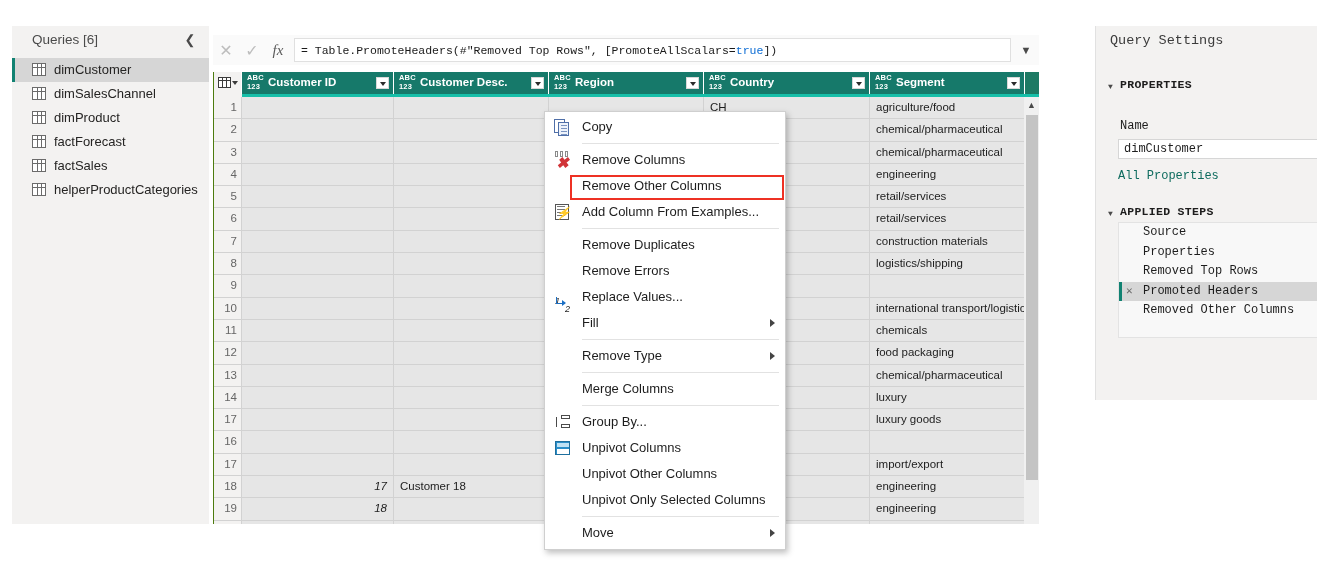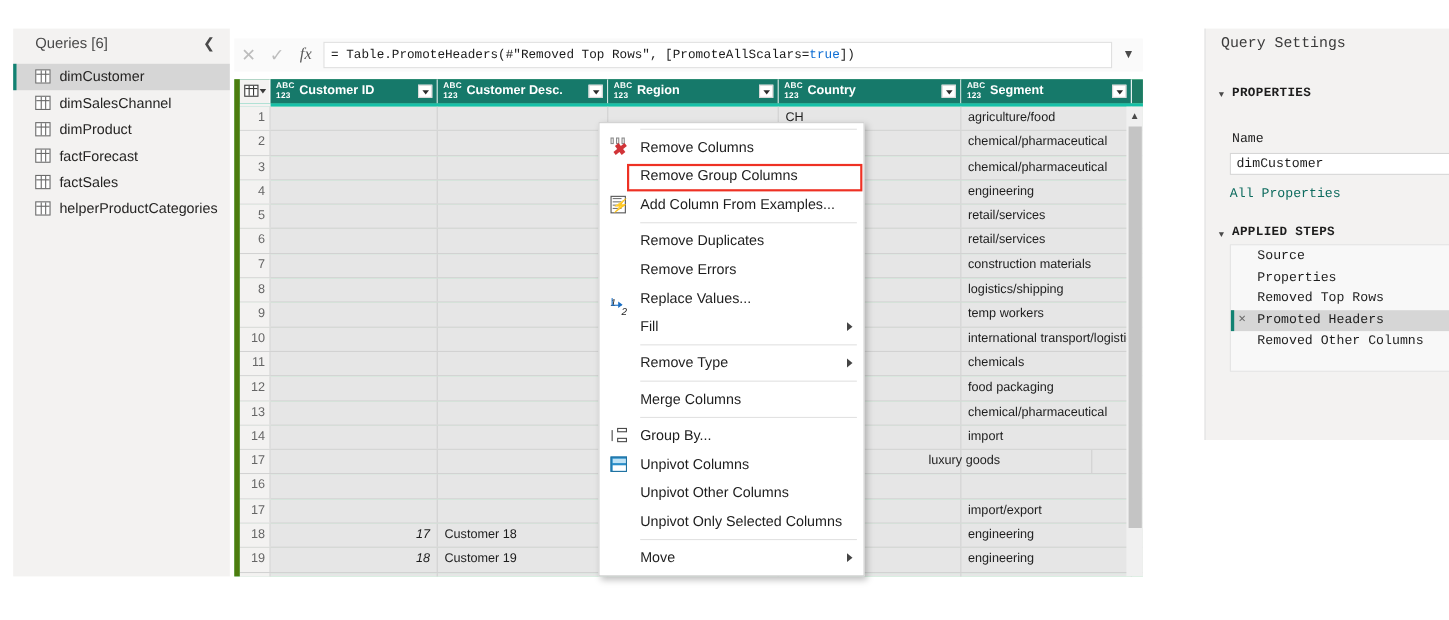--- a/index.html
+++ b/index.html
@@ -22,21 +22,21 @@
 
   
   .center{position:absolute;left:197px;top:0;width:830px;height:498px;background:#ffffff;}
   .fbar{position:absolute;left:4px;top:9px;width:826px;height:30px;background:#fafafa;display:flex;align-items:center;}
   .fb-btn{width:26px;height:28px;display:flex;align-items:center;justify-content:center;color:#bdbdbd;font-size:16px;cursor:pointer;}
   .fb-btn.fx{color:#5a5a5a;font-style:italic;font-family:"Liberation Serif",serif;font-size:15px;}
   .fb-input{flex:1;height:24px;margin-left:3px;margin-right:2px;background:#ffffff;border:1px solid #e0e0e0;box-sizing:border-box;display:flex;align-items:center;padding-left:6px;font-family:"Liberation Mono",monospace;font-size:11.5px;color:#1a1a1a;white-space:nowrap;overflow:hidden;cursor:text;}
   .fb-input .kw{color:#0b6cd4;}
   .fb-chevron{width:26px;height:28px;display:flex;align-items:center;justify-content:center;color:#4a4a4a;font-size:11px;cursor:pointer;}
 
-  .grid{position:absolute;left:4px;top:46px;width:826px;height:452px;overflow:hidden;background:#86efac;border-left:5px solid #4d7c0f;box-sizing:border-box;}
+  .grid{position:absolute;left:4px;top:46px;width:826px;height:452px;overflow:hidden;background:#8b5cf6;border-left:1px solid #4d7c0f;box-sizing:border-box;}
   .hdr-row{position:absolute;left:0;top:0;height:22px;width:826px;background:#1d7a64;}
   .hcell{position:absolute;top:0;height:22px;background:#16796a;border-right:1px solid #ffffff;box-sizing:border-box;color:#ffffff;font-size:11.5px;font-weight:bold;cursor:pointer;}
   .hcell .abc{position:absolute;left:5px;top:1px;font-size:7.5px;font-weight:bold;line-height:9px;letter-spacing:.2px;}
   .hcell .abc span{display:block;}
   .hcell .htxt{position:absolute;left:26px;top:4px;white-space:nowrap;}
   .hfilter{position:absolute;right:4px;top:5px;width:13px;height:12px;background:#ffffff;border:1px solid #d8d8d8;box-sizing:border-box;cursor:pointer;}
   .hfilter:after{content:"";position:absolute;left:2.5px;top:4px;border-left:3.5px solid transparent;border-right:3.5px solid transparent;border-top:4px solid #2b2b2b;}
   .corner{position:absolute;left:0;top:0;width:28px;height:22px;background:#f3f2f1;border-right:1px solid #ffffff;box-sizing:border-box;cursor:pointer;}
   .corner .ci{position:absolute;left:4px;top:5px;width:13px;height:11px;border:1px solid #3b3b3b;box-sizing:border-box;background:#fff;}
   .corner .ci:before{content:"";position:absolute;left:0;top:2px;width:11px;height:1px;background:#3b3b3b;}
@@ -251,21 +251,20 @@
             <span class="cell" style="left:335px;width:155px;"></span>
             <span class="cell" style="left:490px;width:166px;">CH</span>
             <span class="cell" style="left:656px;width:155px;">logistics/shipping</span>
           </div>
           <div class="row">
             <span class="rnum">9</span>
             <span class="cell num" style="left:28px;width:152px;"></span>
             <span class="cell" style="left:180px;width:155px;"></span>
             <span class="cell" style="left:335px;width:155px;"></span>
             <span class="cell" style="left:490px;width:166px;">CH</span>
-            <span class="cell" style="left:656px;width:155px;">temp workers</span>
           </div>
           <div class="row">
             <span class="rnum">10</span>
             <span class="cell num" style="left:28px;width:152px;"></span>
             <span class="cell" style="left:180px;width:155px;"></span>
             <span class="cell" style="left:335px;width:155px;"></span>
             <span class="cell" style="left:490px;width:166px;">CH</span>
             <span class="cell" style="left:656px;width:155px;">international transport/logistic</span>
           </div>
           <div class="row">
@@ -291,29 +290,29 @@
             <span class="cell" style="left:335px;width:155px;"></span>
             <span class="cell" style="left:490px;width:166px;">CH</span>
             <span class="cell" style="left:656px;width:155px;">chemical/pharmaceutical</span>
           </div>
           <div class="row">
             <span class="rnum">14</span>
             <span class="cell num" style="left:28px;width:152px;"></span>
             <span class="cell" style="left:180px;width:155px;"></span>
             <span class="cell" style="left:335px;width:155px;"></span>
             <span class="cell" style="left:490px;width:166px;">CH</span>
-            <span class="cell" style="left:656px;width:155px;">import</span>
+            <span class="cell" style="left:656px;width:155px;">luxury</span>
           </div>
           <div class="row">
             <span class="rnum">17</span>
             <span class="cell num" style="left:28px;width:152px;"></span>
             <span class="cell" style="left:180px;width:155px;"></span>
             <span class="cell" style="left:335px;width:155px;"></span>
             <span class="cell" style="left:490px;width:166px;">CH</span>
-            <span class="cell" style="left:620px;width:155px;">luxury goods</span>
+            <span class="cell" style="left:656px;width:155px;">luxury goods</span>
           </div>
           <div class="row">
             <span class="rnum">16</span>
             <span class="cell num" style="left:28px;width:152px;"></span>
             <span class="cell" style="left:180px;width:155px;"></span>
             <span class="cell" style="left:335px;width:155px;"></span>
             <span class="cell" style="left:490px;width:166px;">CH</span>
           </div>
           <div class="row">
             <span class="rnum">17</span>
@@ -327,53 +326,58 @@
             <span class="rnum">18</span>
             <span class="cell num" style="left:28px;width:152px;">17</span>
             <span class="cell" style="left:180px;width:155px;">Customer 18</span>
             <span class="cell" style="left:335px;width:155px;">BE</span>
             <span class="cell" style="left:490px;width:166px;">CH</span>
             <span class="cell" style="left:656px;width:155px;">engineering</span>
           </div>
           <div class="row">
             <span class="rnum">19</span>
             <span class="cell num" style="left:28px;width:152px;">18</span>
-            <span class="cell" style="left:180px;width:155px;">Customer 19</span>
             <span class="cell" style="left:335px;width:155px;">FR</span>
             <span class="cell" style="left:490px;width:166px;">CH</span>
             <span class="cell" style="left:656px;width:155px;">engineering</span>
           </div>
           <div class="row">
             <span class="rnum">20</span>
             <span class="cell num" style="left:28px;width:152px;">19</span>
             <span class="cell" style="left:180px;width:155px;">Customer 20</span>
             <span class="cell" style="left:335px;width:155px;">ZH</span>
             <span class="cell" style="left:490px;width:166px;">CH</span>
             <span class="cell" style="left:656px;width:155px;">public transport/railroads</span>
           </div>
         </div>
       <div class="vsb">
         <div class="vsb-up">▲</div>
         <div class="vsb-thumb"></div>
       </div>
     </div>
 
     <div class="ctxmenu" id="ctxmenu">
+        <div class="mi"><span class="mi-ico">
+            <i class="ic-copy"></i>
+            <i class="ic-copy2">
+              <i></i>
+            </i>
+          </span><span>Copy</span></div>
         <div class="msep"></div>
         <div class="mi"><span class="mi-ico">
             <i class="ic-remcol">
               <i class="tcols">
                 <b style="left:0"></b>
                 <b style="left:5px"></b>
                 <b style="left:10px"></b>
               </i>
               <i class="xx">✖</i>
             </i>
           </span><span>Remove Columns</span></div>
-        <div class="mi"><span>Remove Group Columns</span><span class="redbox"></span></div>
+        <div class="mi"><span>Remove Other Columns</span><span class="redbox"></span></div>
         <div class="mi"><span class="mi-ico">
             <i class="ic-addcol">
               <i></i>
               <b>⚡</b>
             </i>
           </span><span>Add Column From Examples...</span></div>
         <div class="msep"></div>
         <div class="mi"><span>Remove Duplicates</span></div>
         <div class="mi"><span>Remove Errors</span></div>
         <div class="mi"><span class="mi-ico">

